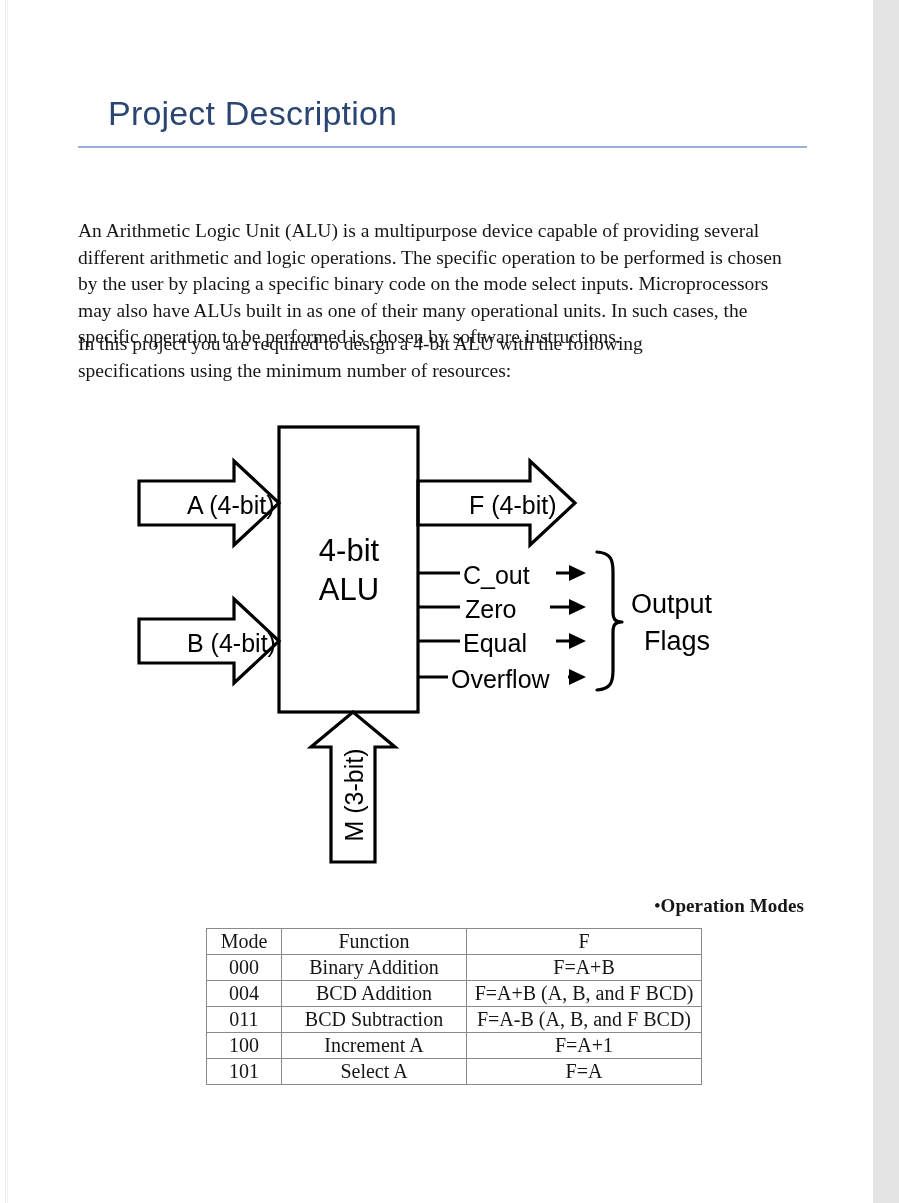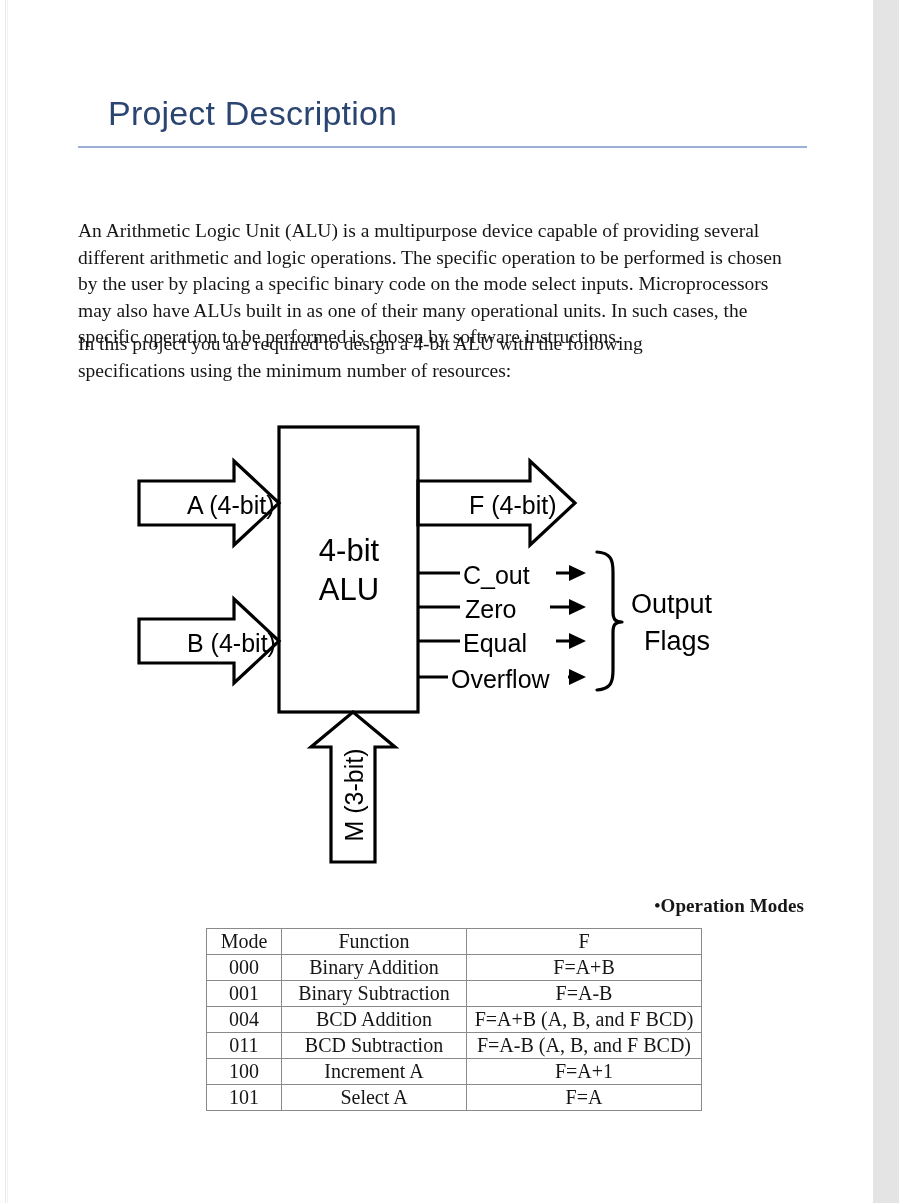--- a/index.html
+++ b/index.html
@@ -233,25 +233,20 @@
           <th class="col-f">F</th>
         </tr>
       </thead>
       <tbody>
         <tr>
           <td>000</td>
           <td>Binary Addition</td>
           <td>F=A+B</td>
         </tr>
         <tr>
-          <td>001</td>
-          <td>Binary Subtraction</td>
-          <td>F=A-B</td>
-        </tr>
-        <tr>
           <td>004</td>
           <td>BCD Addition</td>
           <td>F=A+B (A, B, and F BCD)</td>
         </tr>
         <tr>
           <td>011</td>
           <td>BCD Subtraction</td>
           <td>F=A-B (A, B, and F BCD)</td>
         </tr>
         <tr>

